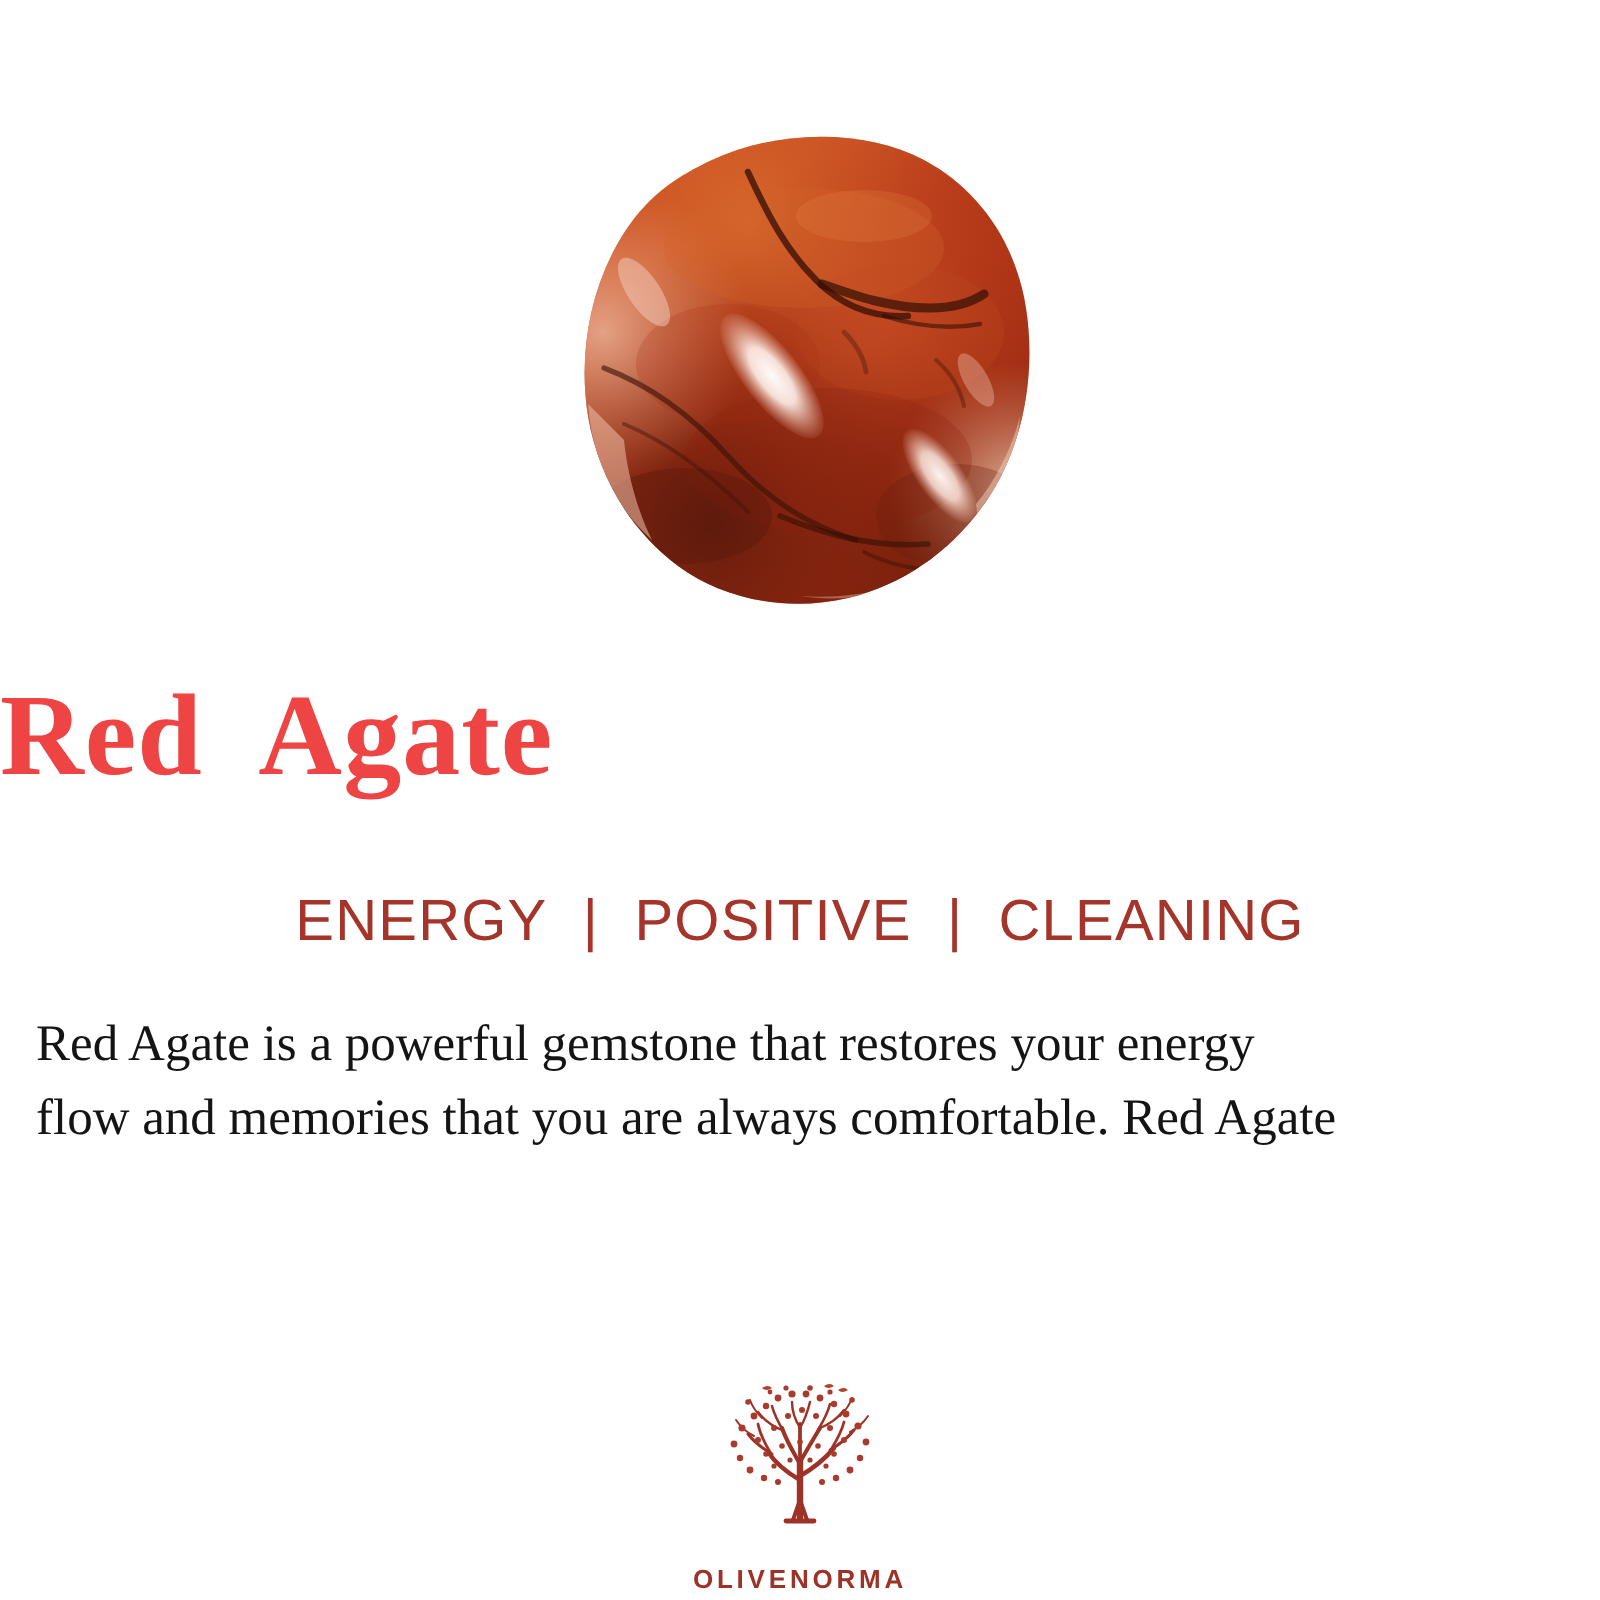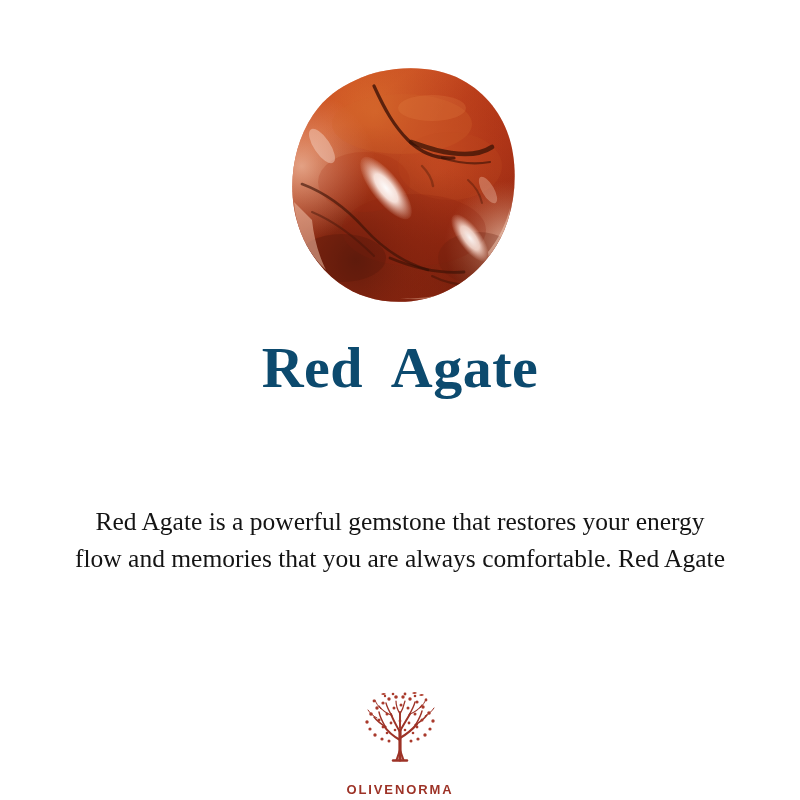--- a/index.html
+++ b/index.html
@@ -32,26 +32,25 @@
     height: 248px;
     display: block;
   }
 
   
   .title {
     position: absolute;
     left: 0;
     top: 337px;
     width: 800px;
-    text-align: center;
     font-family: "Liberation Serif", "DejaVu Serif", serif;
     font-weight: bold;
     font-size: 58px;
     line-height: 62px;
-    color: #0c4a6e;
+    color: #ef4444;
     word-spacing: 16px;
     letter-spacing: 0.5px;
     white-space: nowrap;
   }
 
   
   .subtitle {
     position: absolute;
     left: 0;
     top: 445px;
@@ -72,21 +71,21 @@
     color: #a5352a;
   }
   .subtitle .kw { display: inline-block; }
 
   
   .body-copy {
     position: absolute;
     left: 18px;
     top: 503px;
     width: 764px;
-    text-align: center;
+    text-align: left;
     font-family: "Liberation Serif", "DejaVu Serif", serif;
     font-size: 25.5px;
     line-height: 37px;
     color: #141414;
   }
   .body-copy .bline {
     display: block;
     white-space: nowrap;
   }
 
@@ -217,20 +216,27 @@
         <g transform="rotate(-30 206 128)">
           <ellipse cx="206" cy="128" rx="6" ry="15" fill="#f5cdba" opacity="0.35"></ellipse>
         </g>
         <ellipse cx="150" cy="46" rx="34" ry="13" fill="#e98a49" opacity="0.22"></ellipse>
       </g>
     </svg>
   </div>
 
   <div class="title">Red  Agate</div>
 
+  <div class="subtitle">
+    <span class="kw">ENERGY</span>
+    <span class="sep">|</span>
+    <span class="kw">POSITIVE</span>
+    <span class="sep">|</span>
+    <span class="kw">CLEANING</span>
+  </div>
 
   <div class="body-copy">
     <span class="bline">Red Agate is a powerful gemstone that restores your energy</span>
     <span class="bline">flow and memories that you are always comfortable. Red Agate</span>
   </div>
 
   <div class="logo">
     <svg class="logo-mark" viewBox="0 0 86 72">
       <g stroke="#9d3327" fill="none" stroke-linecap="round">
 

